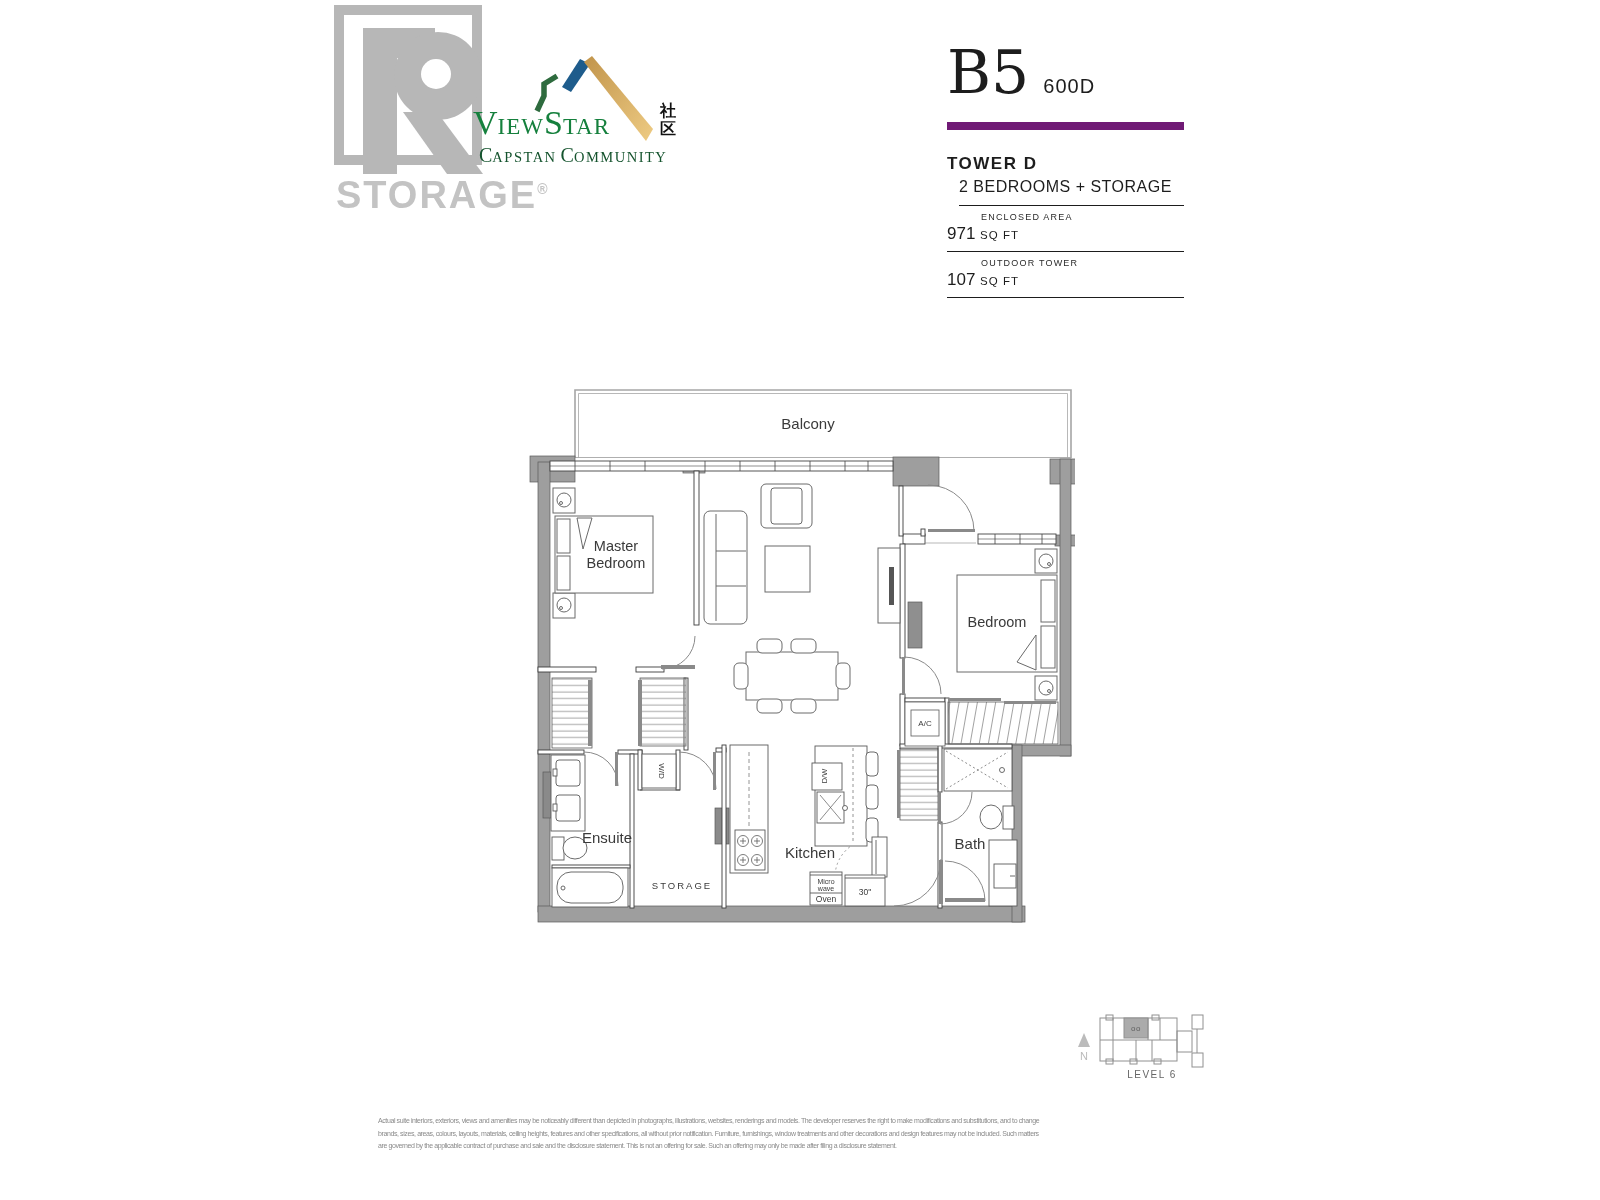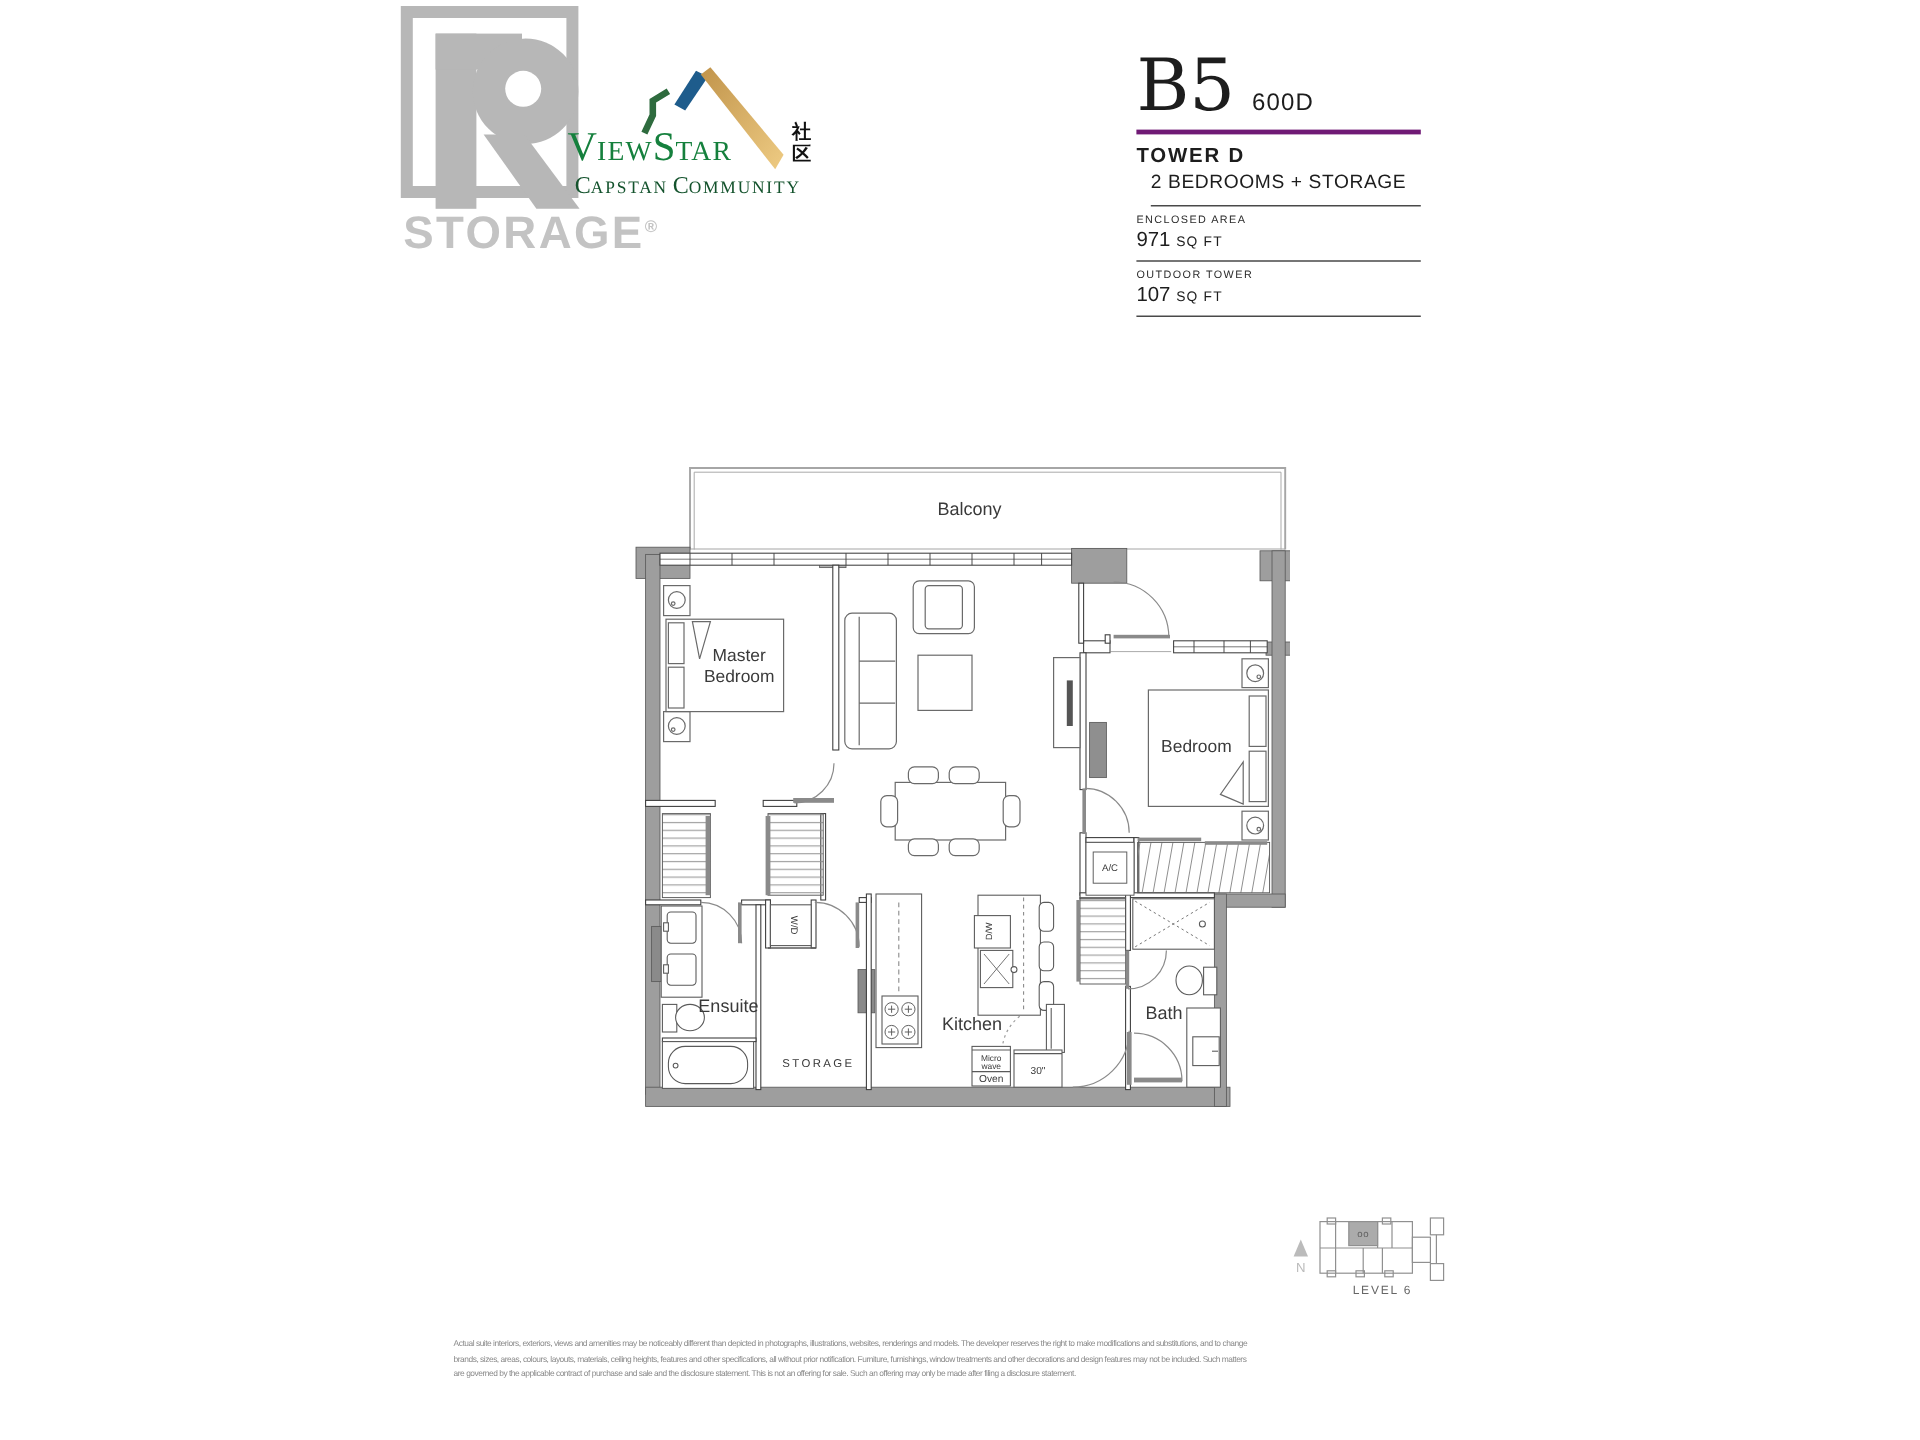--- a/index.html
+++ b/index.html
@@ -21,29 +21,29 @@
   #viewstar-text .small { font-size:23px; letter-spacing:1px; }
   #viewstar-cn { left:660px; top:102px; font-size:16px; line-height:18px;
                  color:#111; font-weight:bold; text-align:center; }
   #capstan { left:479px; top:144px; font-family:"Liberation Serif", serif;
              color:#14532d; white-space:nowrap; }
   #capstan .big { font-size:20px; }
   #capstan .small { font-size:14.5px; letter-spacing:1.5px; }
 
   
   #info { left:947px; top:42px; width:237px; color:#1d1d1d; }
-  .b5row { border-bottom:4px solid #701a75; padding-bottom:6px; }
+  .b5row { border-bottom:8px solid #701a75; padding-bottom:20px; }
   .b5 { font-family:"DejaVu Serif", serif; font-size:60px; line-height:60px; }
   .unitnum { font-size:20px; letter-spacing:1px; margin-left:14px; }
-  .tower { font-size:17px; font-weight:bold; letter-spacing:1.5px; margin-top:8px; }
+  .tower { font-size:17px; font-weight:bold; letter-spacing:1.5px; margin-top:24px; }
   .desc { font-size:16px; letter-spacing:0.5px; margin-top:4px; padding-bottom:9px;
           border-bottom:1.5px solid #1d1d1d;margin-left:12px; }
   .arearow { padding:6px 0 7px 0; }
   .arearow.lined { border-bottom:1.5px solid #1d1d1d; }
-  .arealabel { font-size:9px; letter-spacing:1.2px; color:#2a2a2a; }
+  .arealabel { font-size:9px; letter-spacing:1.2px; color:#2a2a2a;margin-left:34px; }
   .areavalue { font-size:17px; margin-top:2px; }
   .areaunit { font-size:11.5px; letter-spacing:1px; }
 
   
   #floorplan { left:525px; top:380px; }
   .pl { font-family:"Liberation Sans", sans-serif; fill:#3a3a3a; }
 
   
   #keyplan { left:1050px; top:1005px; }
   .kp-label { font-family:"Liberation Sans", sans-serif; }

